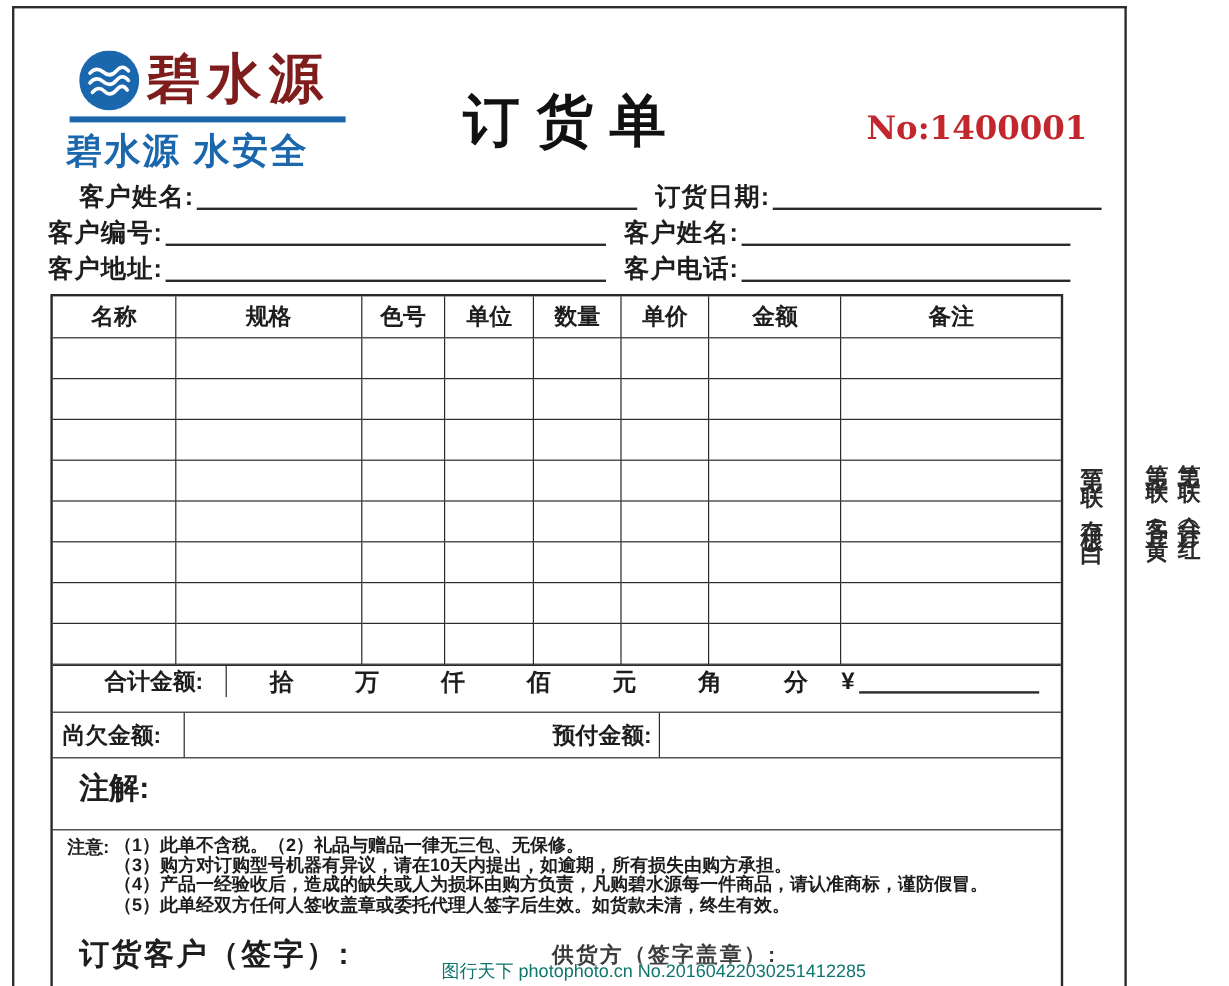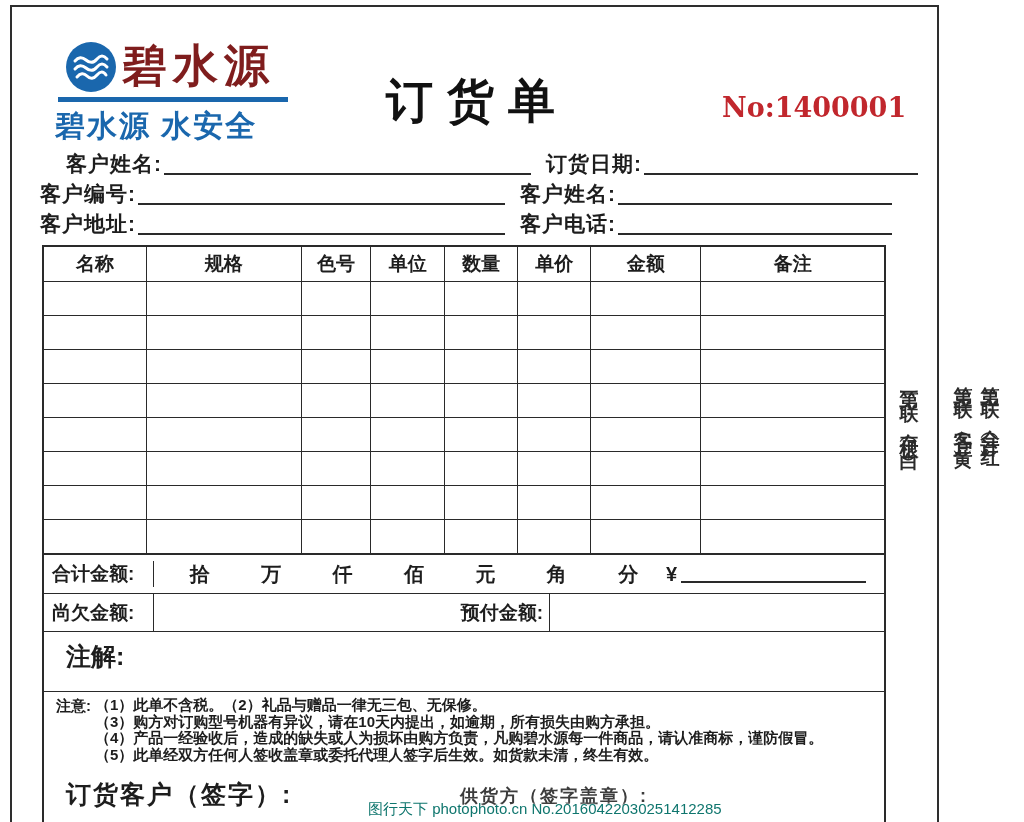--- a/index.html
+++ b/index.html
@@ -43,21 +43,21 @@
   }
   table.grid{width:100%;height:306px;border-collapse:collapse;table-layout:fixed;}
   table.grid th{border:1.5px solid #2a2a2a;font-size:19px;font-weight:bold;height:32px;
     font-family:"Liberation Sans",sans-serif;}
   table.grid td{border:1.5px solid #2a2a2a;}
   table.grid tr{height:34px;}
   table.grid th:first-child,table.grid td:first-child{border-left:none;}
   table.grid th:last-child,table.grid td:last-child{border-right:none;}
   table.grid tr:first-child th{border-top:none;}
 
-  .tot-row{height:39px;border-top:1.5px solid #2a2a2a;display:flex;align-items:center;box-sizing:border-box;}
+  .tot-row{height:39px;border-top:1.5px solid #2a2a2a;display:flex;align-items:flex-start;box-sizing:border-box;padding-left:35px;}
   .bal-row{height:38px;border-top:1.5px solid #2a2a2a;display:flex;align-items:stretch;box-sizing:border-box;}
   .label-cell{width:110px;border-right:1.5px solid #2a2a2a;display:flex;align-items:center;
     padding-left:8px;font-size:19px;font-weight:bold;box-sizing:border-box;white-space:nowrap;}
   .digits-area{flex:1;display:flex;align-items:center;padding:0 18px 0 10px;}
   .digits-box{width:500px;display:flex;justify-content:space-around;font-size:20px;font-weight:bold;}
   .yuan-sign{font-size:20px;font-weight:bold;margin:0 4px 0 2px;}
   .yuan-line{flex:1;border-bottom:2px solid #2a2a2a;height:16px;}
   .owed-cell{width:395px;display:flex;align-items:center;justify-content:flex-end;
     padding-right:6px;font-size:19px;font-weight:bold;box-sizing:border-box;}
   .prepaid-value{flex:1;border-left:1.5px solid #2a2a2a;}

